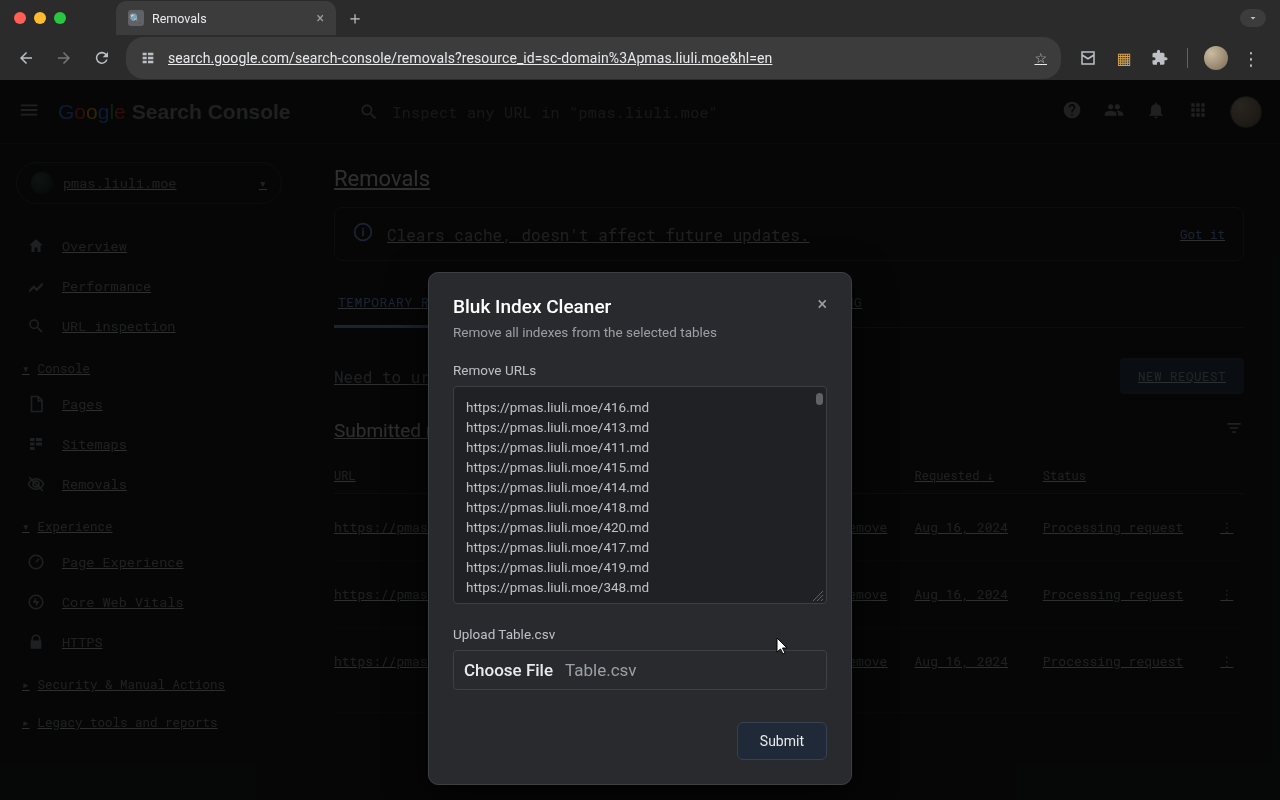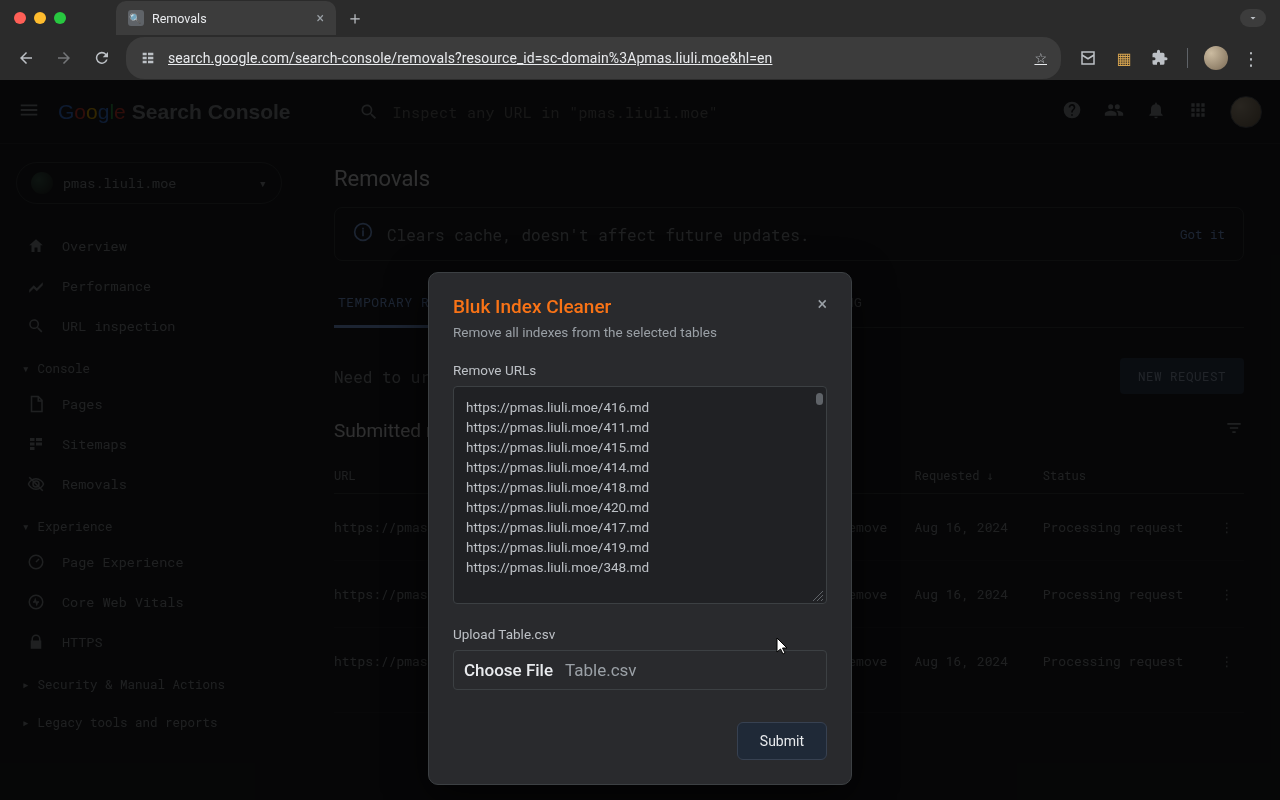--- a/index.html
+++ b/index.html
@@ -41,21 +41,21 @@
   .menu-btn { color:#9aa0a6; cursor:pointer;}
   .logo { font-size: 21px; font-weight: 400; display:flex; align-items:baseline; gap:6px; letter-spacing:0; font-family: "Product Sans", Arial, sans-serif;}
   .g-G{color:#4285F4} .g-o1{color:#EA4335} .g-o2{color:#FBBC05} .g-g{color:#4285F4} .g-l{color:#34A853} .g-e{color:#EA4335}
   .logo-rest { color:#9aa0a6; font-weight:700;}
   .search-wrap { flex:1; display:flex; align-items:center; gap:14px; margin-left: 50px;}
   .search-wrap input { flex:1; background:transparent; border:0; outline:0; color:#9aa0a6; font-size:15px; font-family: "Roboto Mono", monospace; letter-spacing:.3px;}
   .hdr-icons { display:flex; align-items:center; gap:22px; color:#9aa0a6;}
   .hdr-icons svg { width:20px; height:20px; fill: currentColor; }
   .hdr-avatar { width:32px; height:32px; border-radius:50%; background: radial-gradient(circle at 30% 30%, #cbbba0, #7a6a55); border: 1px solid #5f6368;}
   
-  .body { display:flex; height: calc(720px - 64px); }
+  .body { display:flex; height: calc(720px - 64px); text-decoration: underline; }
   .sidebar { width: 298px; padding: 18px 16px; color:#9aa0a6; font-family: "Roboto Mono", monospace; font-size: 13.5px;}
   .prop-sel { border: 1px solid #3c4043; border-radius: 22px; height: 42px; display:flex; align-items:center; padding: 0 14px; gap:10px; margin-bottom: 22px; cursor:pointer;}
   .prop-dot { width:22px; height:22px; border-radius:50%; background: radial-gradient(circle at 35% 35%, #465, #222);}
   .prop-sel .chev { margin-left:auto; }
   .side-item { display:flex; align-items:center; gap:16px; height: 40px; padding: 0 10px; border-radius: 0 20px 20px 0; cursor:pointer;}
   .side-sec { font-size:12.5px; padding: 14px 6px 8px; display:flex; align-items:center; gap:8px; cursor:pointer;}
   .side-icon { width:20px; height:20px; display:flex; align-items:center; justify-content:center;}
   .side-icon svg { width:18px; height:18px; fill: currentColor;}
   
   .main { flex:1; padding: 22px 36px; font-family: "Roboto Mono", monospace; color:#9aa0a6;}
@@ -71,21 +71,21 @@
   .filter-btn { margin-left:auto; color:#9aa0a6; cursor:pointer;}
   .tbl-head { display:flex; font-size:12px; color:#9aa0a6; padding: 10px 0; border-bottom:1px solid #3c4043;}
   .c-url { flex: 1 1 46%; } .c-type{ width: 170px;} .c-req{ width: 130px;} .c-stat{ width: 180px;} .c-menu{ width:24px;}
   .tbl-row { display:flex; font-size:13px; padding: 24px 0; border-bottom:1px solid #2a2b2e; align-items:flex-start;}
   .c-req-v { color:#9aa0a6;}
   .row-menu { color:#9aa0a6; cursor:pointer;}
 
   
   .modal { position:absolute; z-index: 20; left: 428px; top: 192px; width: 424px; background:#292a2d; border:1px solid #3c4043; border-radius: 10px; padding: 22px 24px 24px; box-shadow: 0 12px 40px rgba(0,0,0,.6);}
   .modal-head { display:flex; align-items:flex-start;}
-  .modal-title { font-size: 19px; color:#f97316; font-weight:500;}
+  .modal-title { font-size: 19px; color:#ffffff; font-weight:500;}
   .modal-sub { font-size: 13.5px; color:#9aa0a6; margin-top:6px;}
   .modal-close { margin-left:auto; color:#9aa0a6; font-size:18px; cursor:pointer; line-height:1;}
   .field-lbl { font-size: 13.5px; color:#bdc1c6; margin-top: 22px; margin-bottom:8px;}
   .urls-box { border:1px solid #3c4043; border-radius:4px; background:#202124; height: 218px; padding: 10px 12px; font-size:13.5px; color:#bdc1c6; position:relative; overflow:hidden;}
   .urls-box .line { line-height: 20px; white-space:nowrap;}
   .scrollthumb { position:absolute; right:3px; top:6px; width:7px; height:12px; background:#5f6368; border-radius:4px;}
   .resize-grip { position:absolute; right:2px; bottom:2px; width:12px; height:12px; color:#5f6368;}
   .file-row { border:1px solid #3c4043; border-radius:4px; height:40px; display:flex; align-items:center; padding: 0 10px; gap:12px; font-size:17px;}
   .choose { color:#e8eaed; font-weight:500; cursor:pointer;}
   .filename { color:#9aa0a6;}
@@ -365,20 +365,21 @@
       <div>
         <div class="modal-title">Bluk Index Cleaner</div>
         <div class="modal-sub">Remove all indexes from the selected tables</div>
       </div>
       <span class="modal-close">×</span>
     </div>
     <div class="field-lbl">Remove URLs</div>
     <div class="urls-box">
       <div id="url-lines">
           <div class="line">https://pmas.liuli.moe/416.md</div>
+          <div class="line">https://pmas.liuli.moe/413.md</div>
           <div class="line">https://pmas.liuli.moe/411.md</div>
           <div class="line">https://pmas.liuli.moe/415.md</div>
           <div class="line">https://pmas.liuli.moe/414.md</div>
           <div class="line">https://pmas.liuli.moe/418.md</div>
           <div class="line">https://pmas.liuli.moe/420.md</div>
           <div class="line">https://pmas.liuli.moe/417.md</div>
           <div class="line">https://pmas.liuli.moe/419.md</div>
           <div class="line">https://pmas.liuli.moe/348.md</div>
         </div>
       <div class="scrollthumb"></div>

